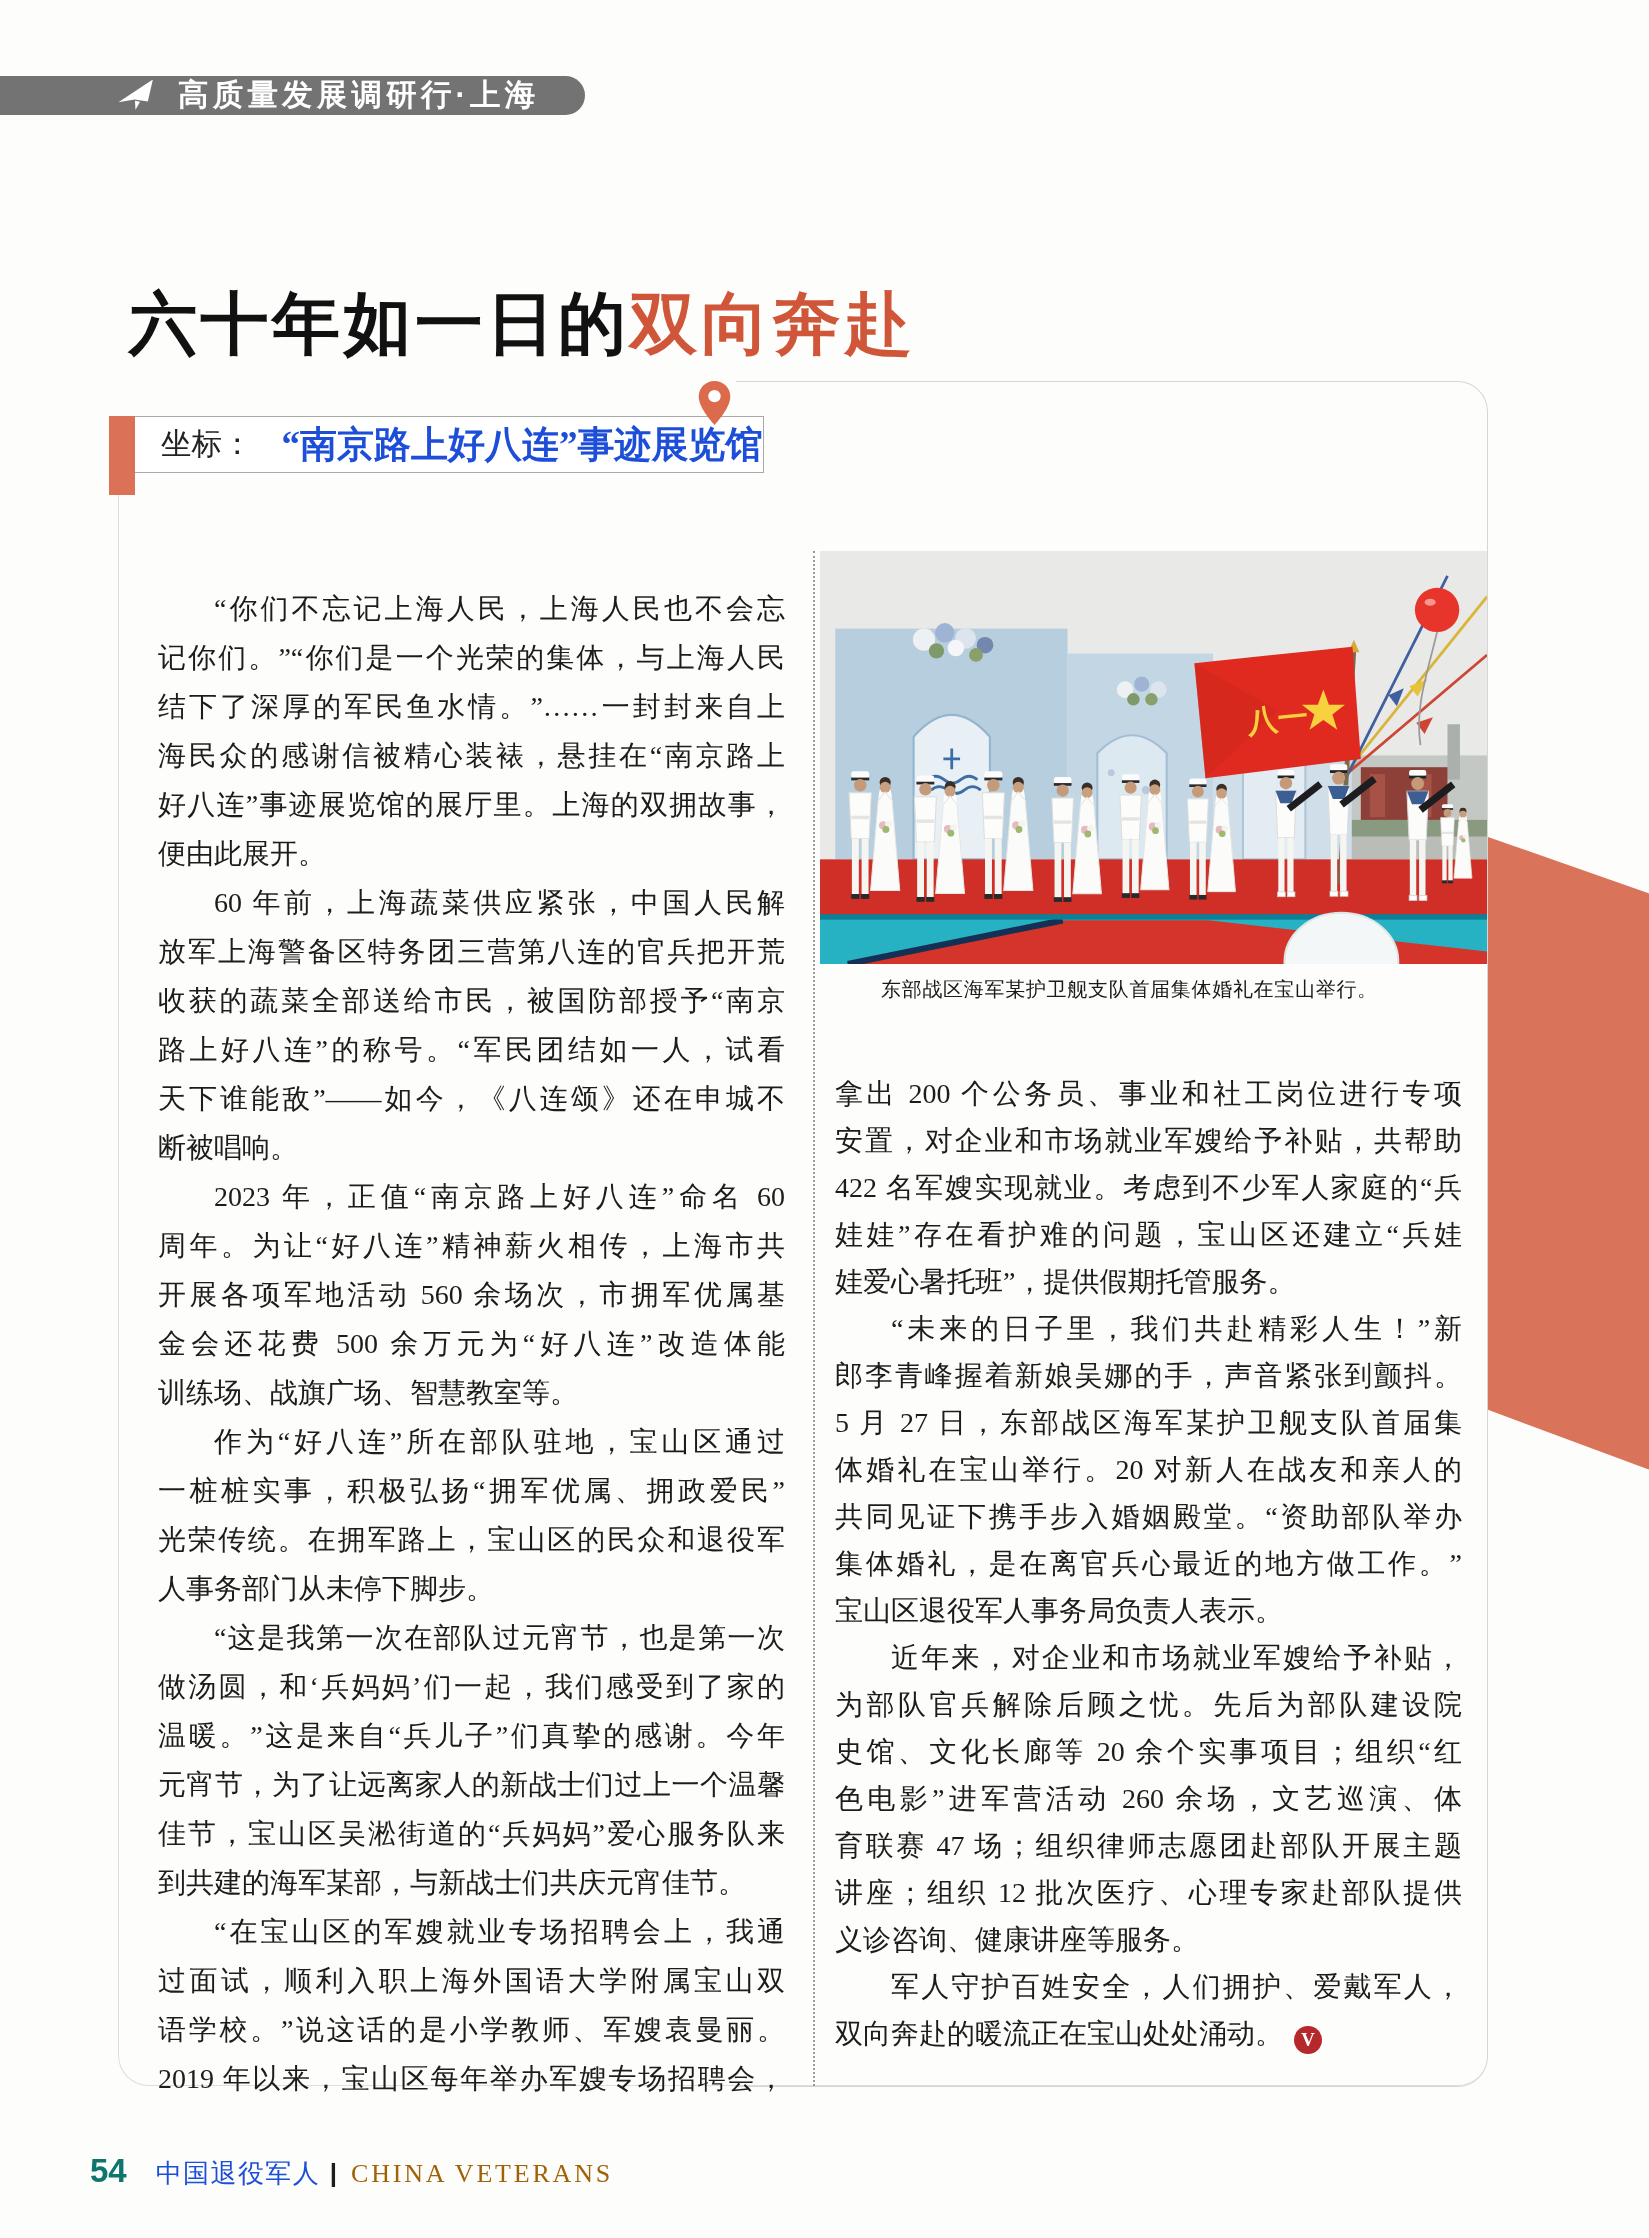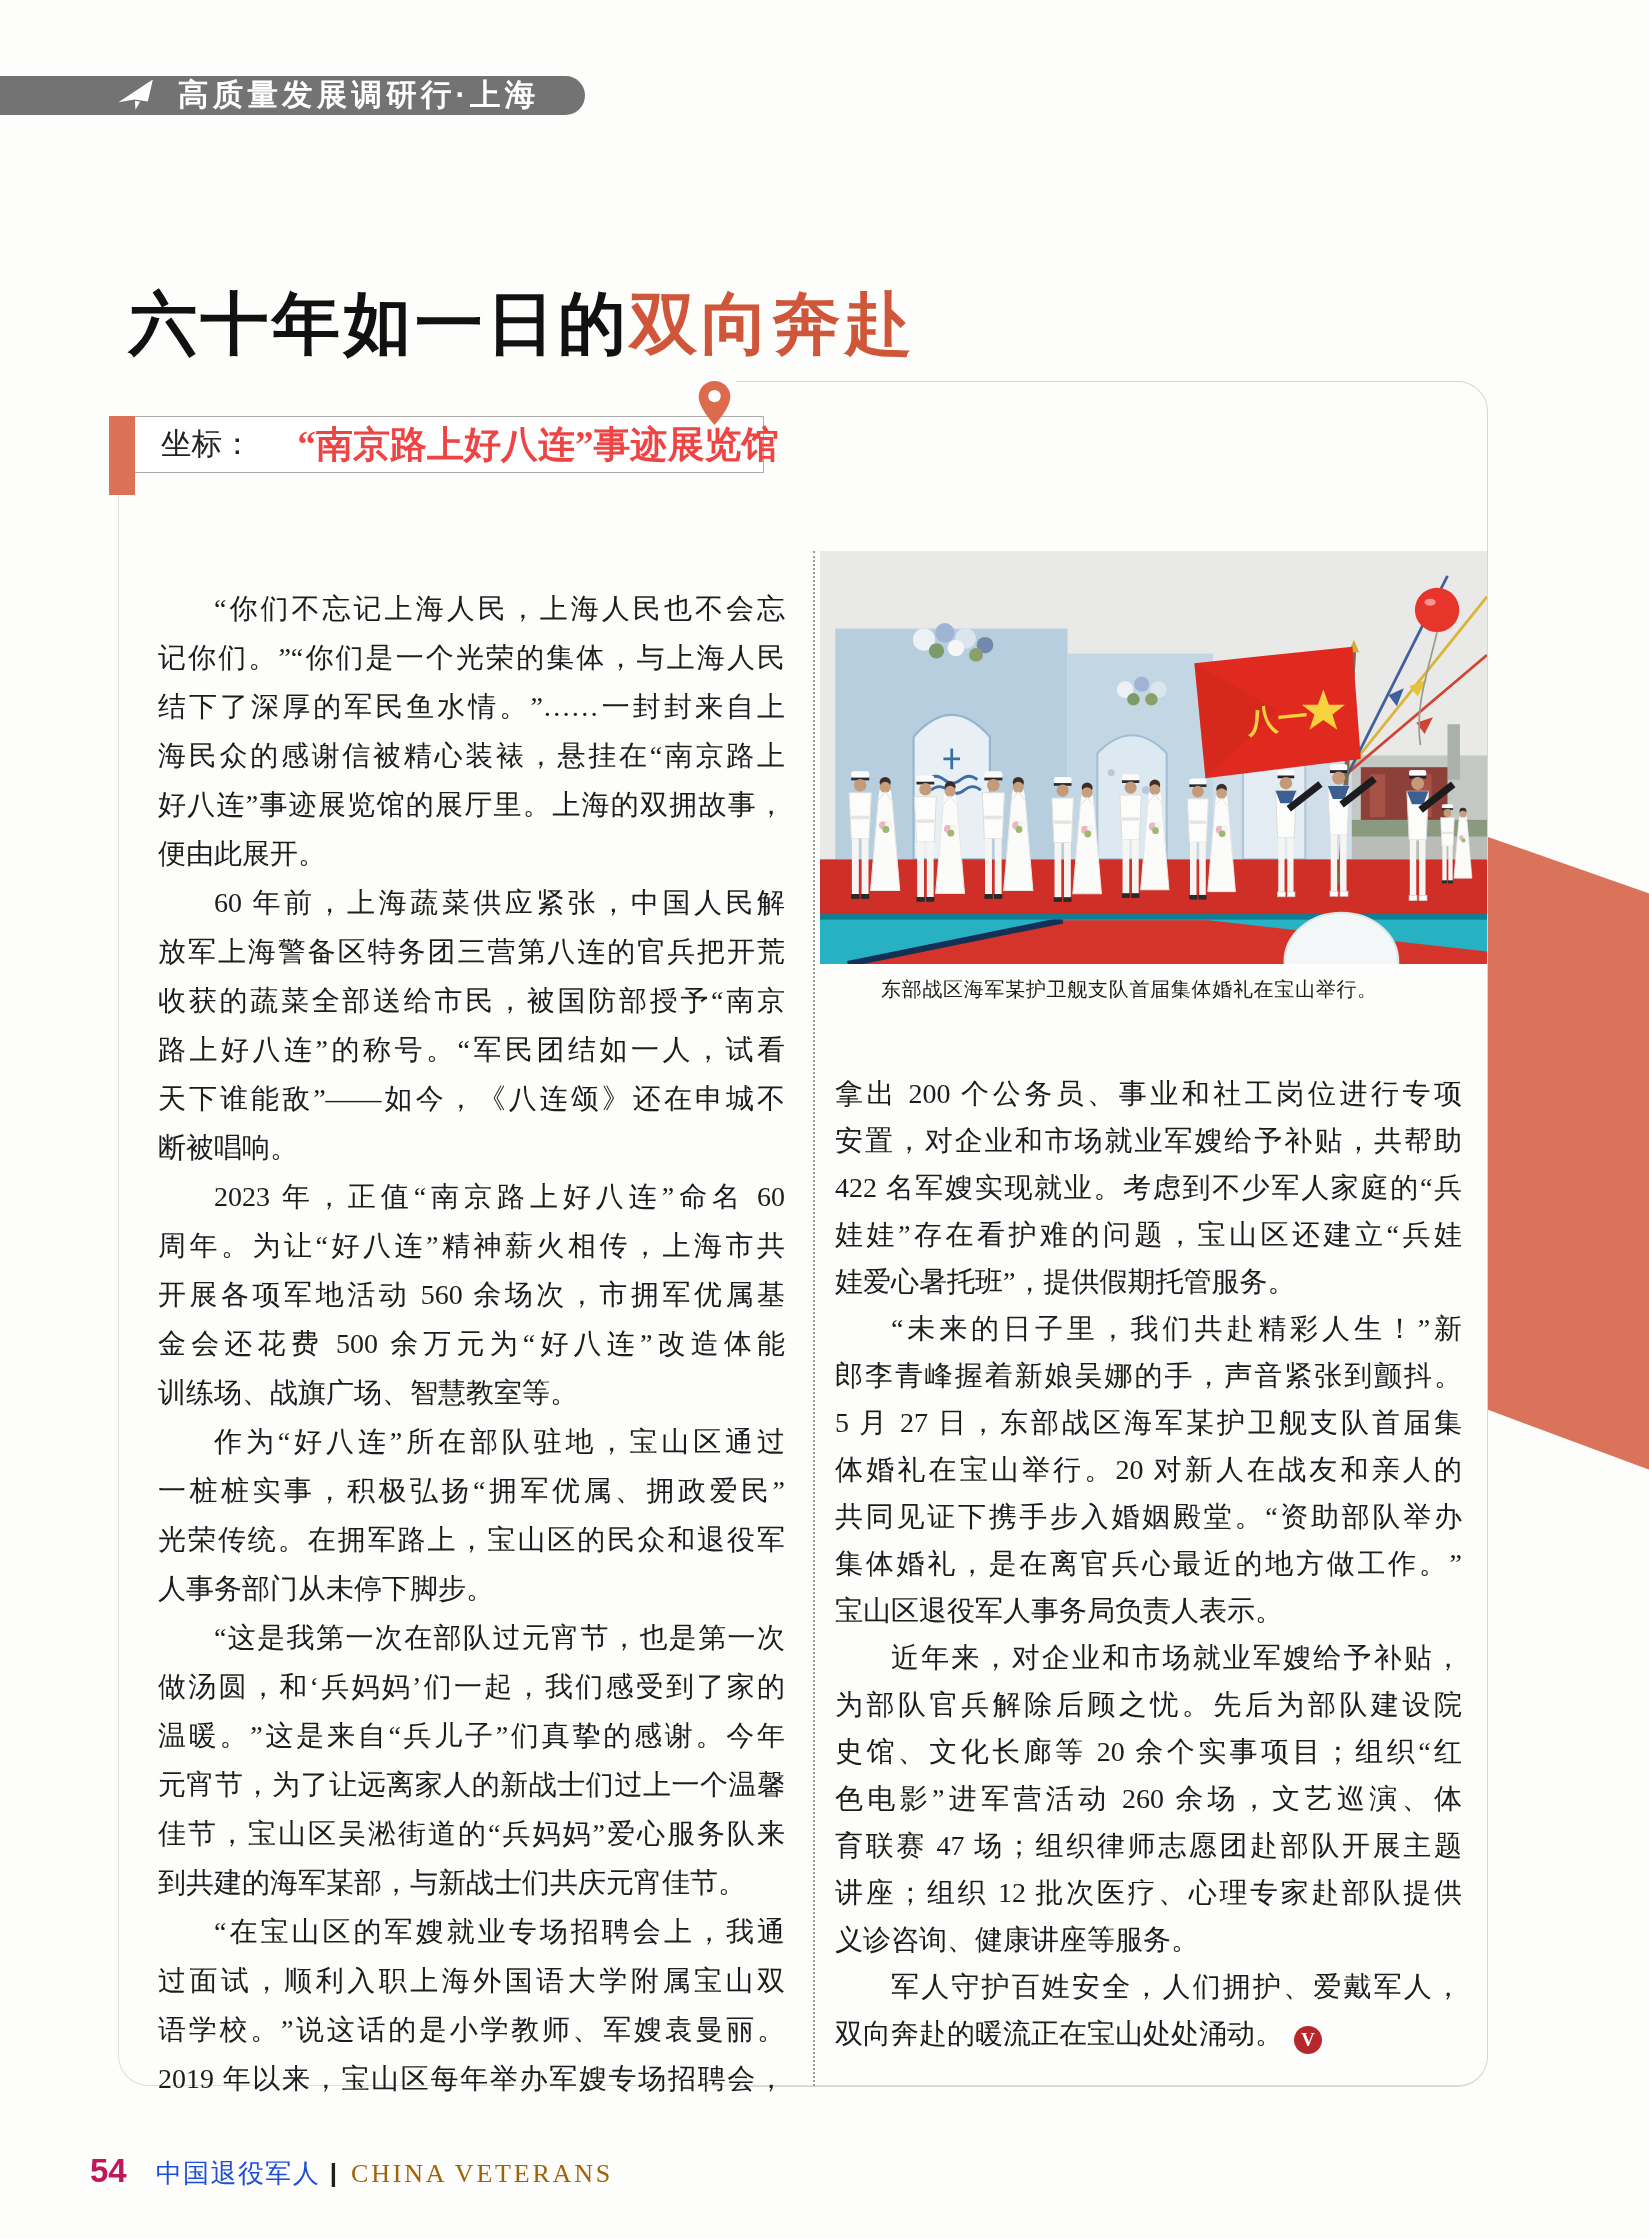--- a/index.html
+++ b/index.html
@@ -45,21 +45,21 @@
     position:absolute;left:109px;top:416px;width:655px;height:57px;
     background:#ffffff;border:1.4px solid #a9a9a9;box-sizing:border-box;
     display:flex;align-items:center;
   }
   .loc-accent{position:absolute;left:-1.4px;top:-1.4px;width:26px;height:79px;background:#db7257;}
   .loc-label{
     font-family:"Liberation Sans","DejaVu Sans",sans-serif;
     font-size:30.5px;color:#222222;margin-left:51px;white-space:nowrap;
   }
   .loc-value{
-    font-size:37px;font-weight:bold;color:#ef4444;margin-left:45px;white-space:nowrap;
+    font-size:37px;font-weight:bold;color:#1d4ed8;margin-left:29px;white-space:nowrap;
     font-family:"Liberation Serif","DejaVu Serif",serif;
   }
   .pin{position:absolute;left:698px;top:380px;width:33px;height:46px;}
   
   .photo{
     position:absolute;left:820px;top:551px;width:667px;height:413px;overflow:hidden;background:#e9eae7;
   }
   .photo svg{display:block;width:100%;height:100%;}
   .caption{
     position:absolute;left:835px;top:976px;width:627px;
@@ -92,21 +92,21 @@
     border-left:2.1px dotted #9a9a9a;
   }
   
   .side-shape{position:absolute;left:1488px;top:837px;width:162px;height:633px;}
   
   .footer{
     position:absolute;left:90px;top:2152px;display:flex;align-items:baseline;
   }
   .page-num{
     font-family:"Liberation Sans","DejaVu Sans",sans-serif;
-    font-weight:bold;font-size:33px;color:#be185d;
+    font-weight:bold;font-size:33px;color:#0f766e;
   }
   .journal-cn{
     font-family:"Liberation Sans","DejaVu Sans",sans-serif;
     font-weight:normal;font-size:26px;color:#1d4ed8;margin-left:29px;letter-spacing:1.4px;
   }
   .journal-sep{
     font-family:"Liberation Sans","DejaVu Sans",sans-serif;
     font-weight:bold;font-size:26px;color:#1d1d1d;margin-left:9.7px;
   }
   .journal-en{

